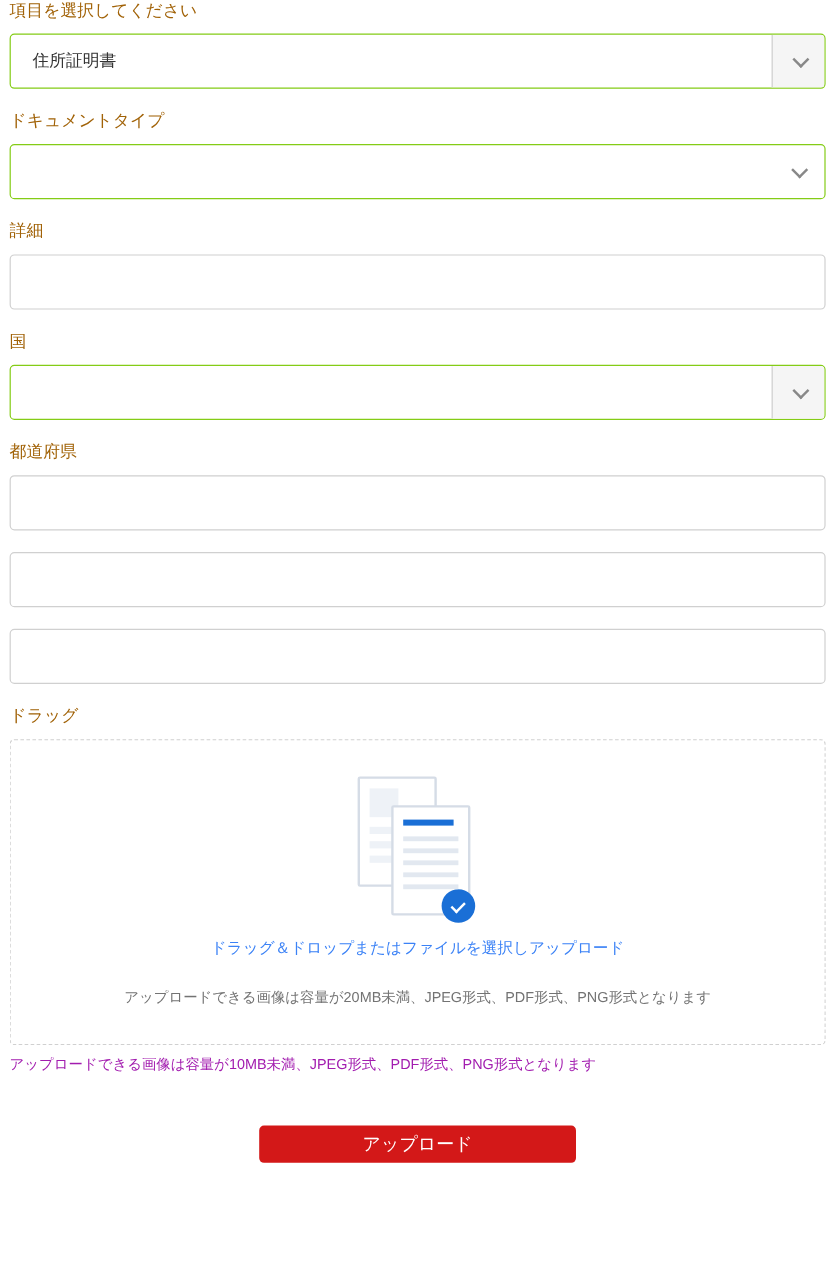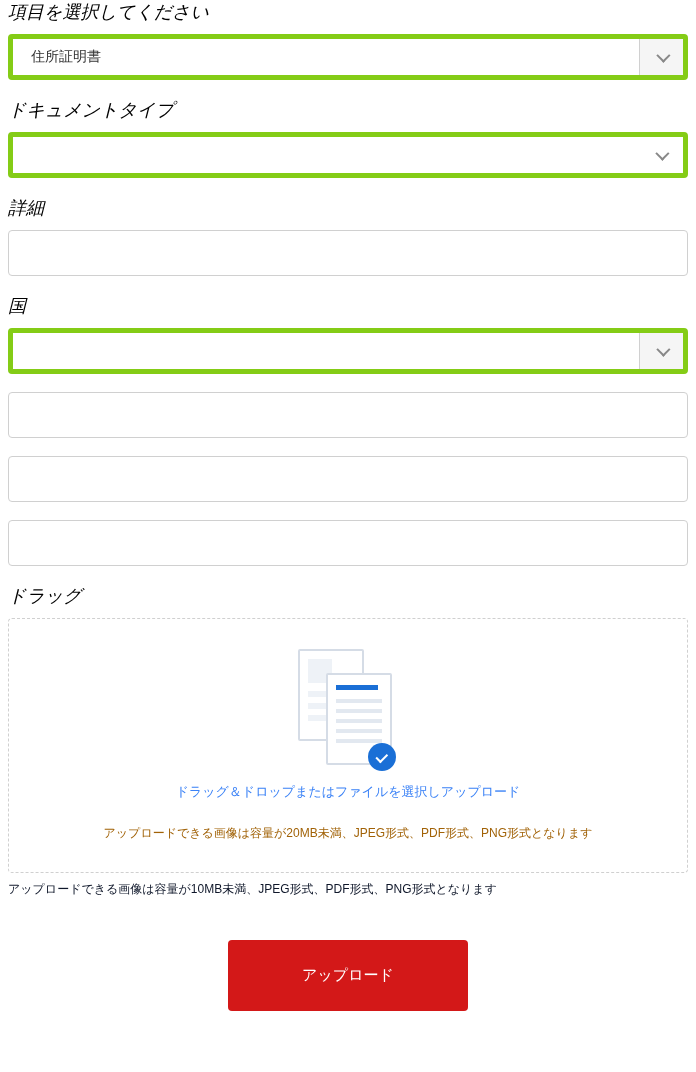--- a/index.html
+++ b/index.html
@@ -6,29 +6,28 @@
 body {
   font-family: -apple-system, BlinkMacSystemFont, "Segoe UI", "Hiragino Sans", "Meiryo", sans-serif;
   background: #fff;
   width: 696px;
   padding: 0 8px;
   color: #333;
   font-size: 14px;
 }
 .form-group { margin-bottom: 18px; }
 .label {
-  color: #000000;
-  font-size: 18px;
+  color: #a16207;
+  font-size: 14px;
   margin-bottom: 10px;
   display: block;
-  font-style: italic;
 }
 .select-wrapper {
   display: flex;
-  border: 5px solid #84cc16;
+  border: 1px solid #84cc16;
   border-radius: 4px;
   overflow: hidden;
   height: 46px;
 }
 .select-display {
   flex: 1;
   padding: 0 18px;
   display: flex;
   align-items: center;
   color: #333;
@@ -136,41 +135,41 @@
   border-left: 2.5px solid #fff;
   border-bottom: 2.5px solid #fff;
   transform: rotate(-45deg) translateY(-1px);
 }
 .dropzone-text {
   color: #3b82f6;
   font-size: 13px;
   margin-bottom: 24px;
 }
 .dropzone-hint {
-  color: #a16207;
+  color: #737373;
   font-size: 12px;
 }
 .footer-hint {
-  color: #0f172a;
+  color: #a21caf;
   font-size: 12px;
   margin-top: 8px;
 }
 .submit-row {
   display: flex;
   justify-content: center;
   margin-top: 42px;
   margin-bottom: 20px;
 }
 .submit-btn {
   background: #d31818;
   color: #fff;
   border: none;
   border-radius: 4px;
-  padding: 26px 0;
-  width: 240px;
+  padding: 6px 0;
+  width: 264px;
   font-size: 15px;
   cursor: pointer;
 }
 </style>
 </head>
 <body>
 
 <div class="form-group">
   <label class="label">項目を選択してください</label>
   <div class="select-wrapper">
@@ -200,20 +199,21 @@
   <label class="label">国</label>
   <div class="select-wrapper">
     <div class="select-display"></div>
     <div class="select-arrow">
         <div class="chevron"></div>
       </div>
   </div>
 </div>
 
 <div class="form-group">
+  <label class="label">都道府県</label>
   <input class="input-field" type="text" value="" style="">
 </div>
 
 <div class="form-group">
   <input class="input-field" type="text" value="" style="">
 </div>
 
 <div class="form-group">
   <input class="input-field" type="text" value="" style="">
 </div>

